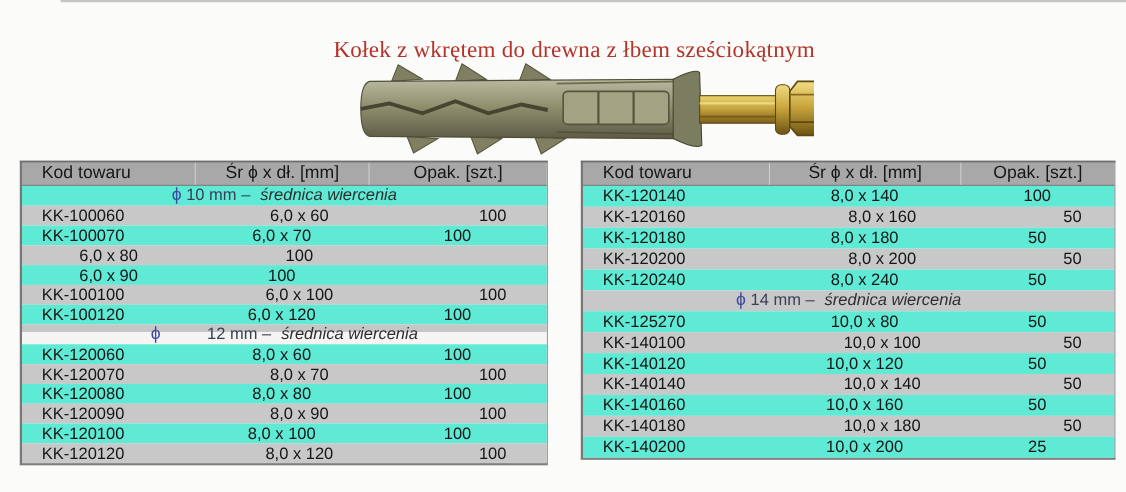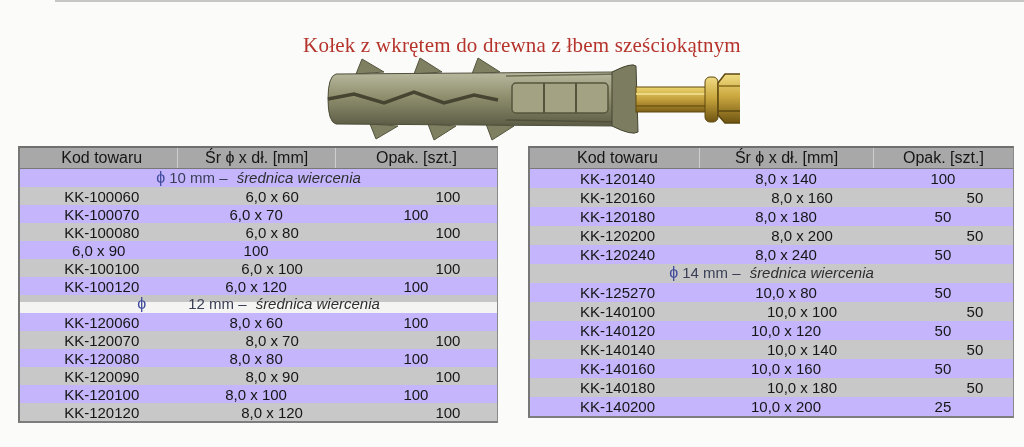--- a/index.html
+++ b/index.html
@@ -42,25 +42,25 @@
   .t-right .row { grid-template-columns:35% 36% 29%; height:19px; line-height:18px; }
   .row.header {
     background:#a8a8a8;
     height:21px; line-height:20px;
     border-bottom:1px solid #787878;
     font-size:16px;
   }
   .row.header .c { border-left:1px solid #cecece; }
   .row.header .c:first-child { border-left:none; }
   .c { overflow:hidden; white-space:nowrap; }
-  .c.code { text-align:center; padding-left:6px; }
+  .c.code { text-align:left; padding-left:18px; }
   .c.dim  { text-align:center; }
   .c.qty  { text-align:center; }
   .bg-gray  { background:#c8c8c8;gap:16px; }
-  .bg-white { background:#c4b5fd; }
+  .bg-white { background:#5eead4; }
   .bg-graytop { background:linear-gradient(#c6c6c6 0 38%, #f4f4f2 38%); }
   .row.section { display:block; text-align:center; }
   .phi  { color:#3f4a9c; font-size:16px; }
   .sec-size { color:#3a3f55; }
   .sec-name { font-style:italic; color:#2e2e2e; margin-left:9px; }
 </style>
 </head>
 <body>
 
 <div class="top-edge"></div>
@@ -131,21 +131,20 @@
       <div class="c code">KK-100060</div>
       <div class="c dim">6,0 x 60</div>
       <div class="c qty">100</div>
     </div>
     <div class="row bg-white">
       <div class="c code">KK-100070</div>
       <div class="c dim">6,0 x 70</div>
       <div class="c qty">100</div>
     </div>
     <div class="row bg-gray">
-      <div class="c code">KK-100080</div>
       <div class="c dim">6,0 x 80</div>
       <div class="c qty">100</div>
     </div>
     <div class="row bg-white">
       <div class="c dim">6,0 x 90</div>
       <div class="c qty">100</div>
     </div>
     <div class="row bg-gray">
       <div class="c code">KK-100100</div>
       <div class="c dim">6,0 x 100</div>

